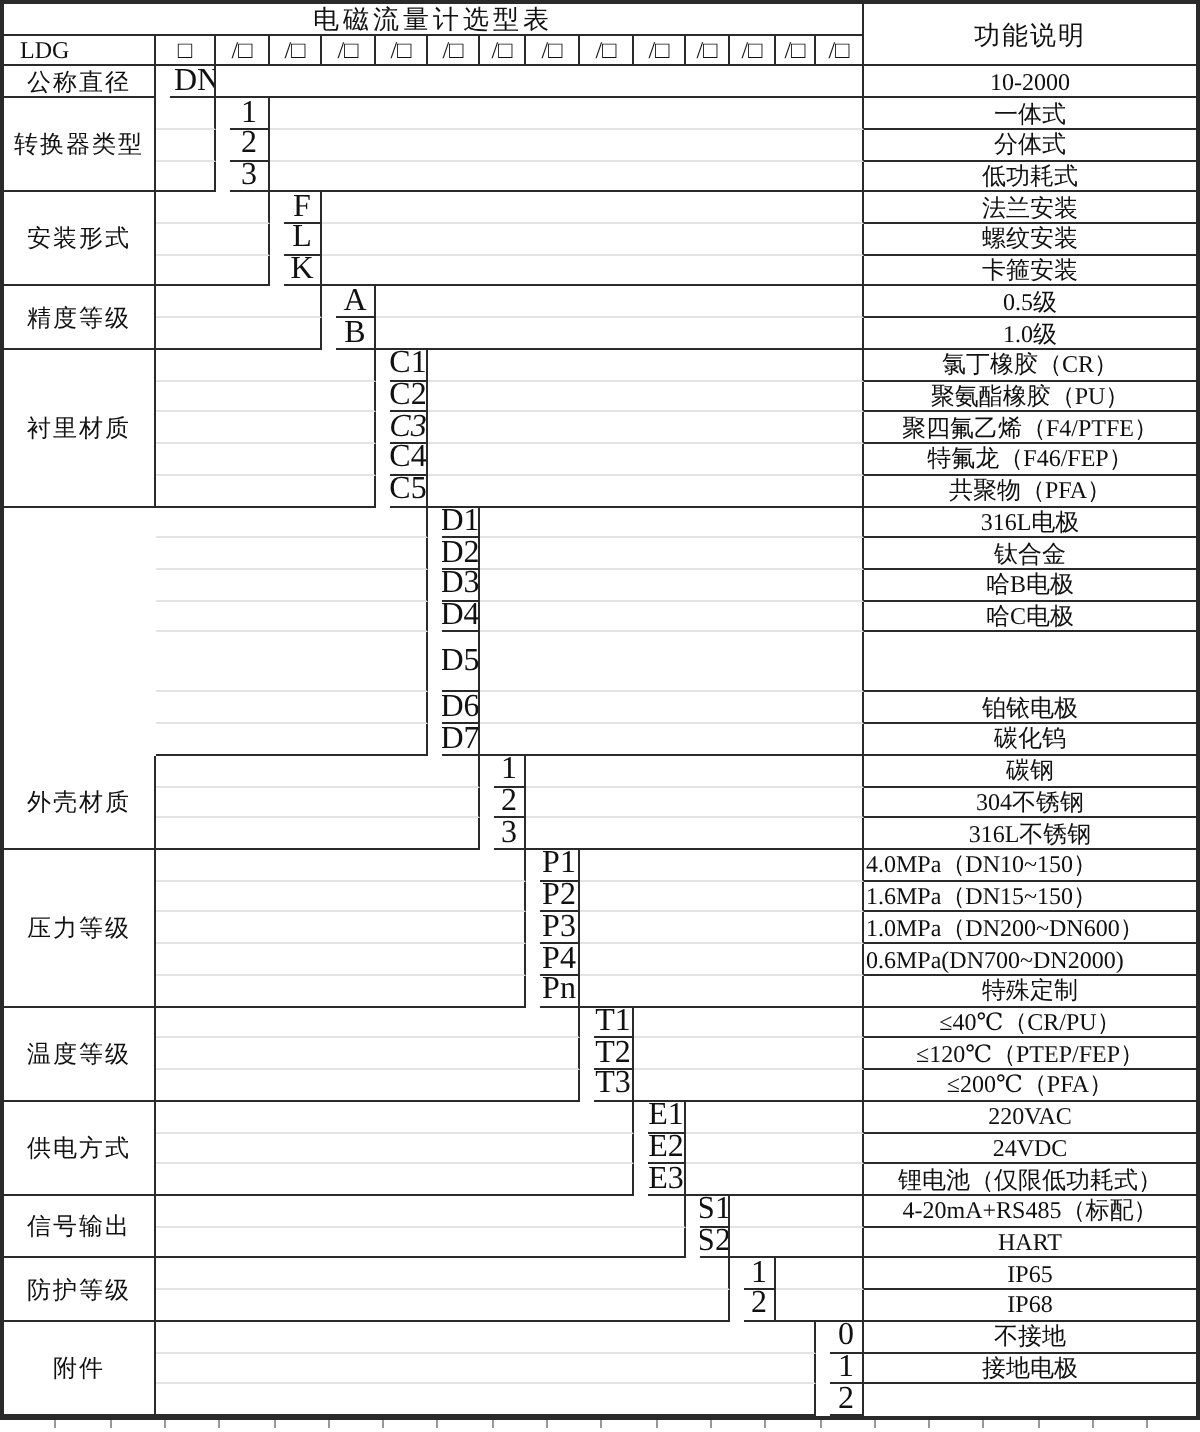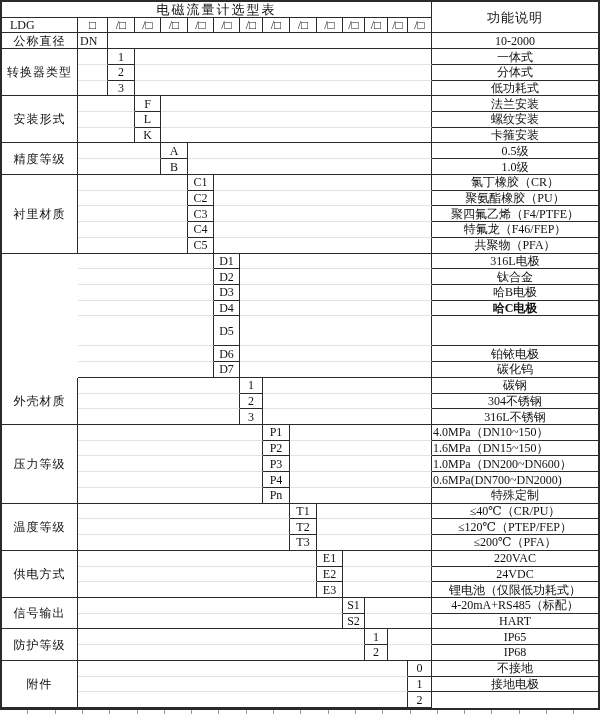--- a/index.html
+++ b/index.html
@@ -20,21 +20,21 @@
   .c { display:flex; align-items:center; justify-content:center;
        font-size:12px; line-height:1; overflow:hidden; white-space:nowrap; }
   .br { border-right:1px solid #2a2a2a; }
   .bb { border-bottom:1px solid #2a2a2a; }
   .fl { border-bottom:1px solid #e3e3e3; }
   .title { font-size:13px; letter-spacing:2px; }
   .fnh   { font-size:13px; letter-spacing:1px; }
   .ldg   { justify-content:flex-start; padding-left:8px; }
   .dn    { justify-content:flex-start; padding-left:2px; }
   .lbl   { letter-spacing:1px; }
-  .code  { font-size:12px; }
+  .code  { font-size:16px;margin-left:7px; }
   .boxg  { font-size:12px; letter-spacing:0; }
   .desc  { font-size:12px; }
   .desc.left { justify-content:flex-start; padding-left:1px; }
   #strip { position:relative; width:600px; height:6px; background:#fff; }
   .tick { position:absolute; top:0; width:1px; height:4px; background:#999; }
 </style>
 </head>
 <body>
 
 <div class="wrap">
@@ -98,21 +98,21 @@
       <div class="c br bb lbl" style="grid-area: 12 / 1 / 17 / 2;">衬里材质</div>
       <div class="c br fl" style="grid-area: 12 / 2 / auto / 6;"></div>
       <div class="c br bb code" style="grid-area: 12 / 6 / auto / 7;">C1</div>
       <div class="c br fl" style="grid-area: 12 / 7 / auto / 16;"></div>
       <div class="c bb desc" style="grid-area: 12 / 16 / auto / 17;">氯丁橡胶（CR）</div>
       <div class="c br fl" style="grid-area: 13 / 2 / auto / 6;"></div>
       <div class="c br bb code" style="grid-area: 13 / 6 / auto / 7;">C2</div>
       <div class="c br fl" style="grid-area: 13 / 7 / auto / 16;"></div>
       <div class="c bb desc" style="grid-area: 13 / 16 / auto / 17;">聚氨酯橡胶（PU）</div>
       <div class="c br fl" style="grid-area: 14 / 2 / auto / 6;"></div>
-      <div class="c br bb code" style="grid-area: 14 / 6 / auto / 7;">C3</div>
+      <div class="c br bb code" style="grid-area: 14 / 6 / auto / 7; font-style: italic;">C3</div>
       <div class="c br fl" style="grid-area: 14 / 7 / auto / 16;"></div>
       <div class="c bb desc" style="grid-area: 14 / 16 / auto / 17;">聚四氟乙烯（F4/PTFE）</div>
       <div class="c br fl" style="grid-area: 15 / 2 / auto / 6;"></div>
       <div class="c br bb code" style="grid-area: 15 / 6 / auto / 7;">C4</div>
       <div class="c br fl" style="grid-area: 15 / 7 / auto / 16;"></div>
       <div class="c bb desc" style="grid-area: 15 / 16 / auto / 17;">特氟龙（F46/FEP）</div>
       <div class="c br bb" style="grid-area: 16 / 2 / auto / 6;"></div>
       <div class="c br bb code" style="grid-area: 16 / 6 / auto / 7;">C5</div>
       <div class="c br bb" style="grid-area: 16 / 7 / auto / 16;"></div>
       <div class="c bb desc" style="grid-area: 16 / 16 / auto / 17;">共聚物（PFA）</div>
@@ -124,21 +124,21 @@
       <div class="c br bb code" style="grid-area: 18 / 7 / auto / 8;">D2</div>
       <div class="c br fl" style="grid-area: 18 / 8 / auto / 16;"></div>
       <div class="c bb desc" style="grid-area: 18 / 16 / auto / 17;">钛合金</div>
       <div class="c br fl" style="grid-area: 19 / 2 / auto / 7;"></div>
       <div class="c br bb code" style="grid-area: 19 / 7 / auto / 8;">D3</div>
       <div class="c br fl" style="grid-area: 19 / 8 / auto / 16;"></div>
       <div class="c bb desc" style="grid-area: 19 / 16 / auto / 17;">哈B电极</div>
       <div class="c br fl" style="grid-area: 20 / 2 / auto / 7;"></div>
       <div class="c br bb code" style="grid-area: 20 / 7 / auto / 8;">D4</div>
       <div class="c br fl" style="grid-area: 20 / 8 / auto / 16;"></div>
-      <div class="c bb desc" style="grid-area: 20 / 16 / auto / 17; font-weight: bold;">哈C电极</div>
+      <div class="c bb desc" style="grid-area: 20 / 16 / auto / 17;">哈C电极</div>
       <div class="c br fl" style="grid-area: 21 / 2 / auto / 7;"></div>
       <div class="c br bb code" style="grid-area: 21 / 7 / auto / 8;">D5</div>
       <div class="c br fl" style="grid-area: 21 / 8 / auto / 16;"></div>
       <div class="c bb desc" style="grid-area: 21 / 16 / auto / 17; margin-top: 29px;">钽电极</div>
       <div class="c br fl" style="grid-area: 22 / 2 / auto / 7;"></div>
       <div class="c br bb code" style="grid-area: 22 / 7 / auto / 8;">D6</div>
       <div class="c br fl" style="grid-area: 22 / 8 / auto / 16;"></div>
       <div class="c bb desc" style="grid-area: 22 / 16 / auto / 17;">铂铱电极</div>
       <div class="c br bb" style="grid-area: 23 / 2 / auto / 7;"></div>
       <div class="c br bb code" style="grid-area: 23 / 7 / auto / 8;">D7</div>

